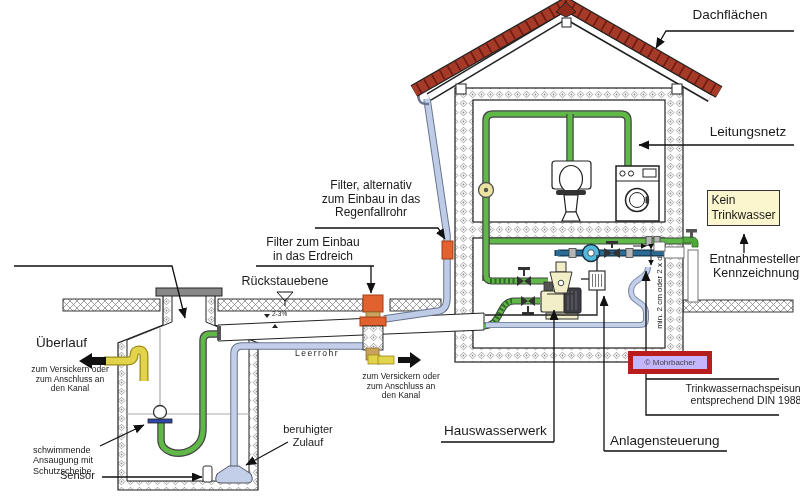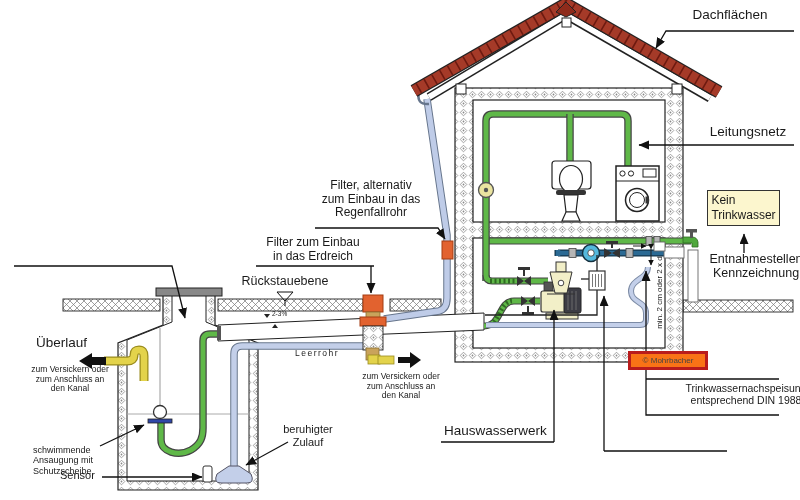--- a/index.html
+++ b/index.html
@@ -3,22 +3,22 @@
 <meta charset="utf-8">
 <style>
   html,body{margin:0;padding:0;background:#fff;}
   #stage{position:relative;width:800px;height:500px;background:#fff;overflow:hidden;
          font-family:"Liberation Sans",sans-serif;}
   #stage svg{position:absolute;left:0;top:0;}
   .lbl{position:absolute;color:#1a1a1a;white-space:pre-line;line-height:1.14;}
   .ctr{text-align:center;}
   .sign{display:flex;align-items:center;justify-content:center;text-align:left;
         background:#FCF6CE;border:1.5px solid #333;line-height:1.25;}
-  .credit{display:flex;align-items:center;justify-content:center;background:#f97316;
-          border:3px solid #b91c1c;color:#444;}
+  .credit{display:flex;align-items:center;justify-content:center;background:#c4b5fd;
+          border:5px solid #b91c1c;color:#444;}
   .v{transform:rotate(-90deg);transform-origin:center;}
 </style>
 </head>
 <body>
 
 <div id="stage">
 
 <svg width="800" height="500" viewBox="0 0 800 500">
 <defs>
   <pattern id="wall" width="9" height="9" patternUnits="userSpaceOnUse">
@@ -267,18 +267,19 @@
 Schutzscheibe</div>
 <div class="lbl" style="left:60px;top:469px;font-size:11px;">Sensor</div>
 <div class="lbl ctr" style="left:272px;top:423px;width:72px;font-size:11px;">beruhigter
 Zulauf</div>
 <div class="lbl" style="left:295px;top:326px;font-size:8.5px;letter-spacing:1.5px;margin-top:23px;">Leerrohr</div>
 <div class="lbl" style="left:272px;top:310px;font-size:6.5px;">2-3%</div>
 <div class="lbl ctr" style="left:347px;top:372px;width:108px;font-size:8.5px;">zum Versickern oder
 zum Anschluss an
 den Kanal</div>
 <div class="lbl" style="left:444px;top:423px;font-size:13.5px;">Hauswasserwerk</div>
+<div class="lbl" style="left:610px;top:433px;font-size:13.5px;">Anlagensteuerung</div>
 <div class="lbl ctr" style="left:682px;top:383px;width:128px;font-size:10.5px;">Trinkwassernachspeisung
 entsprechend DIN 1988</div>
 <div class="lbl ctr v" style="left:612px;top:288px;width:96px;font-size:8px;">min. 2 cm oder 2 x d</div>
 <div class="lbl credit" style="left:628px;top:351px;width:74px;height:13px;font-size:8px;">© Mohrbacher</div>
 
 </div>
 
 </body></html>

